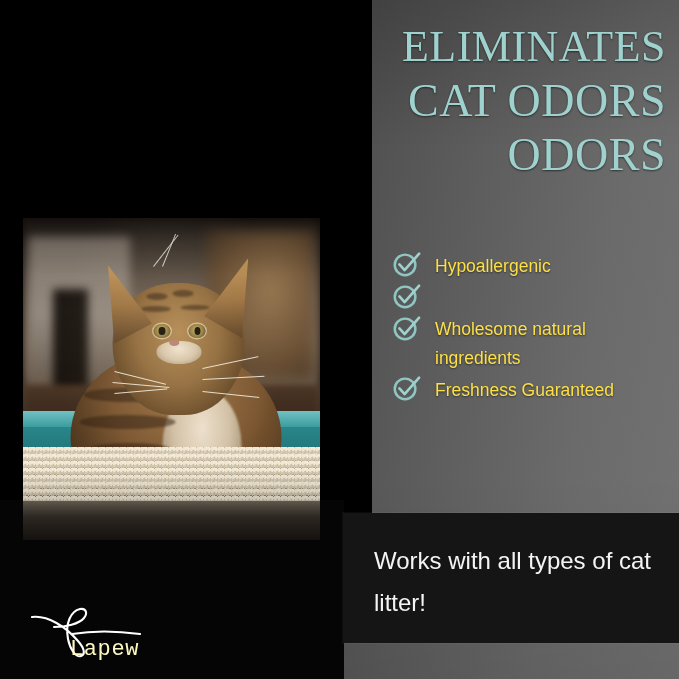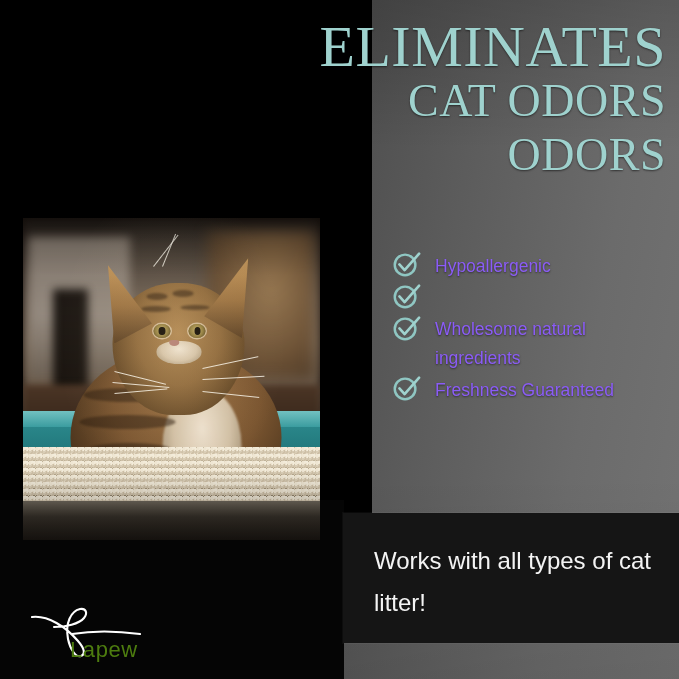--- a/index.html
+++ b/index.html
@@ -69,21 +69,21 @@
     color: #9fd2ce;
     font-size: 46px;
     line-height: 54px;
     letter-spacing: 0.5px;
     text-shadow: 0 1px 2px rgba(0,0,0,0.55);
   }
   .headline .line {
     display: block;
     white-space: nowrap;
   }
-  .headline .line-1 { font-size: 58px; }
+  .headline .line-1 { font-size: 44px; }
   .headline .line-2 { font-size: 46px; }
   .headline .line-3 { font-size: 46px; }
 
   
   .photo {
     position: absolute;
     left: 23px;
     top: 218px;
     width: 297px;
     height: 322px;
@@ -298,21 +298,21 @@
   }
   .check-icon {
     flex: 0 0 auto;
     width: 30px;
     height: 30px;
     margin-right: 14px;
     position: relative;
     top: -2px;
   }
   .benefit-label {
-    color: #8b5cf6;
+    color: #fde047;
     font-size: 17.5px;
     line-height: 30px;
     font-family: "Liberation Sans", sans-serif;
     text-shadow: 0 1px 2px rgba(0,0,0,0.5);
   }
   .benefit-label.wrapped { line-height: 29px; }
 
   
   .caption-box {
     position: absolute;
@@ -340,22 +340,22 @@
     left: 26px;
     top: 601px;
     width: 160px;
     height: 62px;
   }
   .logo-mark { position: absolute; left: 0; top: 0; }
   .logo-word {
     position: absolute;
     left: 44px;
     top: 36px;
-    color: #4d7c0f;
-    font-family: Liberation Sans, sans-serif;
+    color: #fef9c3;
+    font-family: Liberation Mono, monospace;
     font-size: 22px;
     letter-spacing: 0.6px;
   }
 </style>
 </head>
 <body>
 
 <div id="poster">
 
   <div class="bg-gradient"></div>

